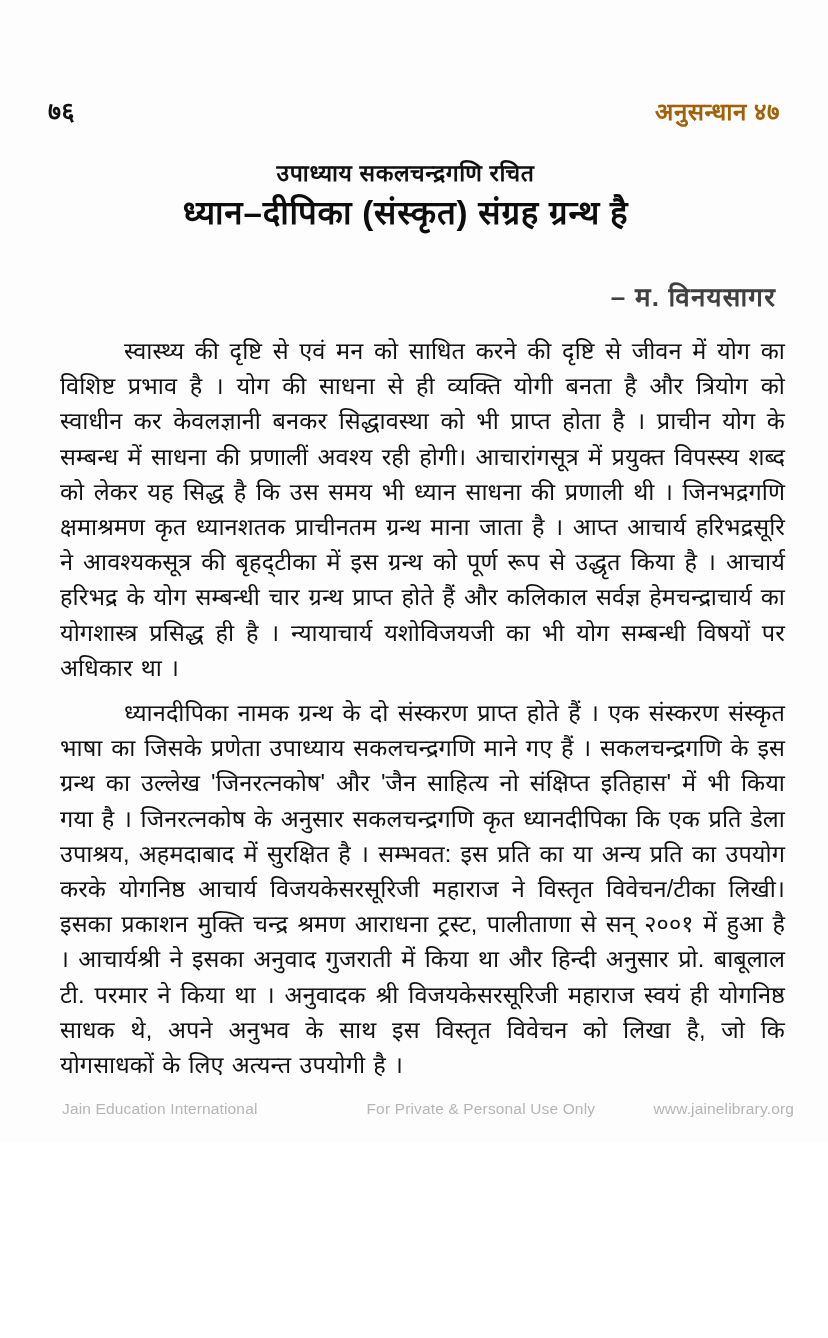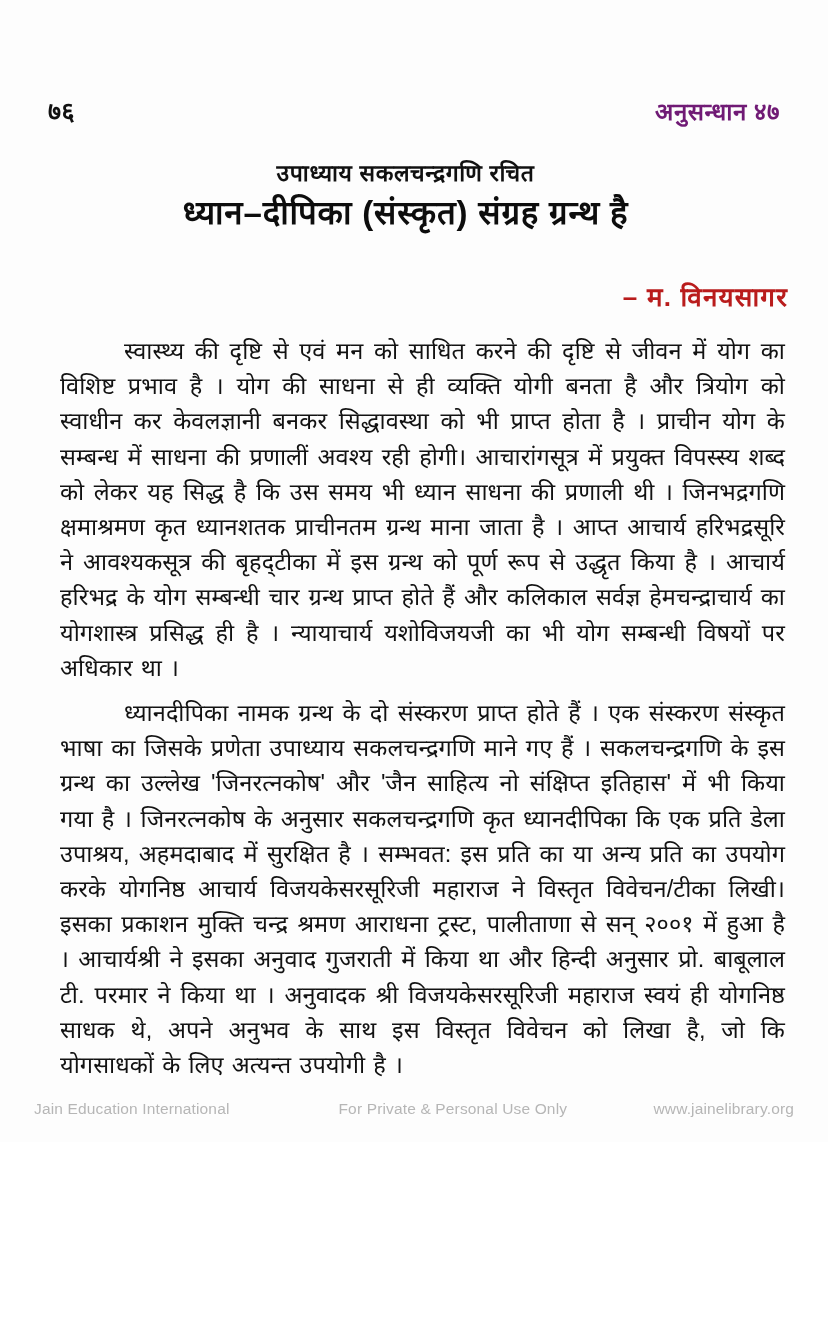--- a/index.html
+++ b/index.html
@@ -34,21 +34,21 @@
   .folio {
     font-size: 25px;
     font-weight: 700;
     letter-spacing: 0.5px;
     color: #111;
   }
   .head-title {
     font-size: 24px;
     font-weight: 700;
     letter-spacing: 0.5px;
-    color: #701a75;
+    color: #a16207;
   }
 
   
   .title-block {
     position: absolute;
     top: 160px;
     left: 31px;
     right: 48px;
     text-align: center;
   }
@@ -66,25 +66,25 @@
     letter-spacing: 0.8px;
     color: #0d0d0d;
     line-height: 1.25;
     white-space: nowrap;
   }
 
   
   .byline {
     position: absolute;
     top: 278px;
-    right: 40px;
+    right: 52px;
     font-size: 26px;
     font-weight: 700;
     letter-spacing: 1.2px;
-    color: #b91c1c;
+    color: #404040;
   }
 
   
   .body-copy {
     position: absolute;
     top: 334px;
     left: 45px;
     width: 740px;
   }
   .para {
@@ -109,21 +109,21 @@
     bottom: 24px;
     left: 34px;
     right: 34px;
     display: flex;
     align-items: center;
     justify-content: space-between;
     font-size: 15.5px;
     color: #b6b6b6;
     letter-spacing: 0.15px;
   }
-  .footer .f-left   { flex: 0 0 auto; }
+  .footer .f-left   { flex: 0 0 auto; margin-left: 28px; }
   .footer .f-center { flex: 0 0 auto; margin-left: 66px; margin-right: auto; padding-left: 43px; }
   .footer .f-right  { flex: 0 0 auto; }
 </style>
 </head>
 <body>
 
 <div class="page">
 
   <div class="running-head">
     <span class="folio">७६</span>

